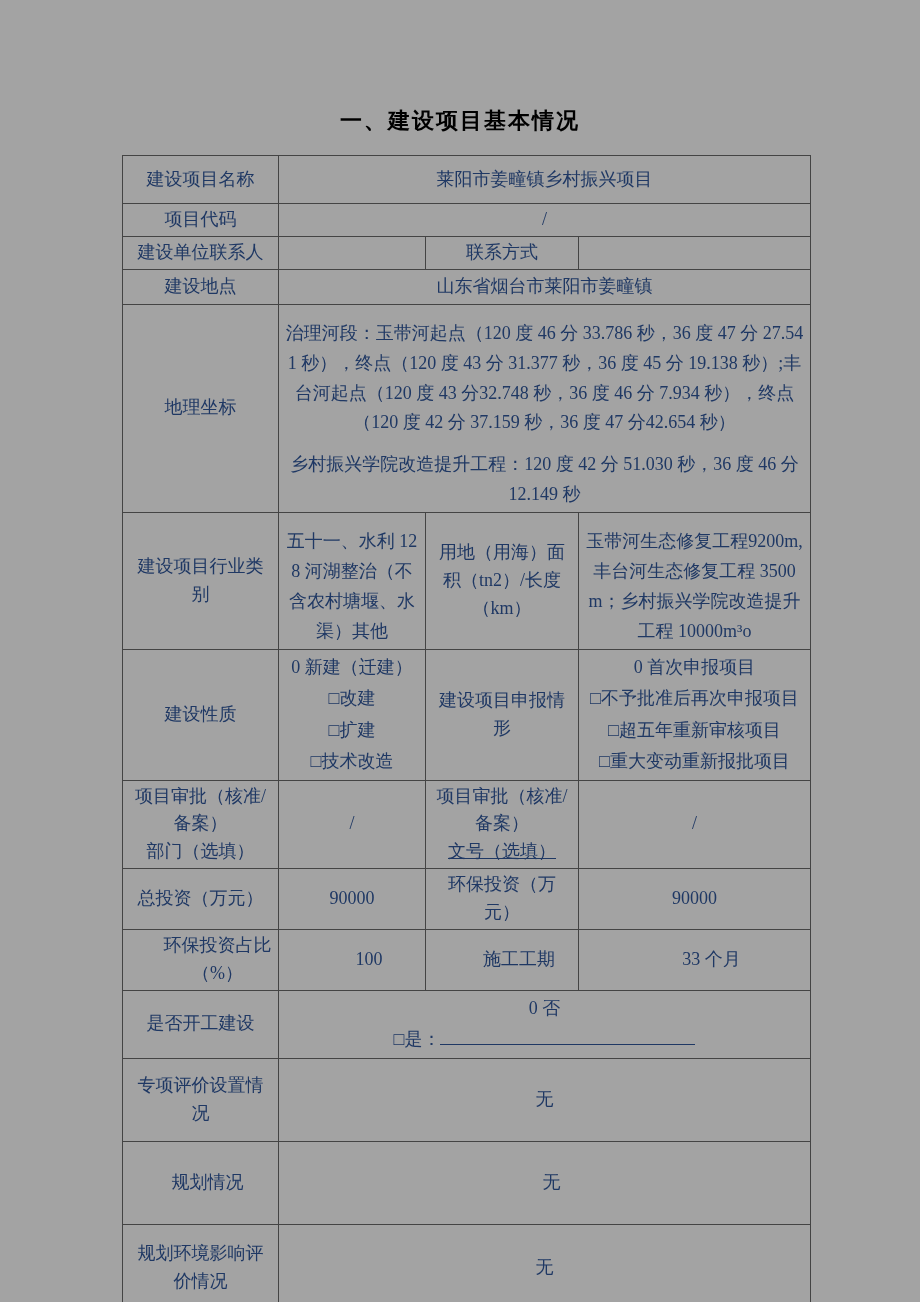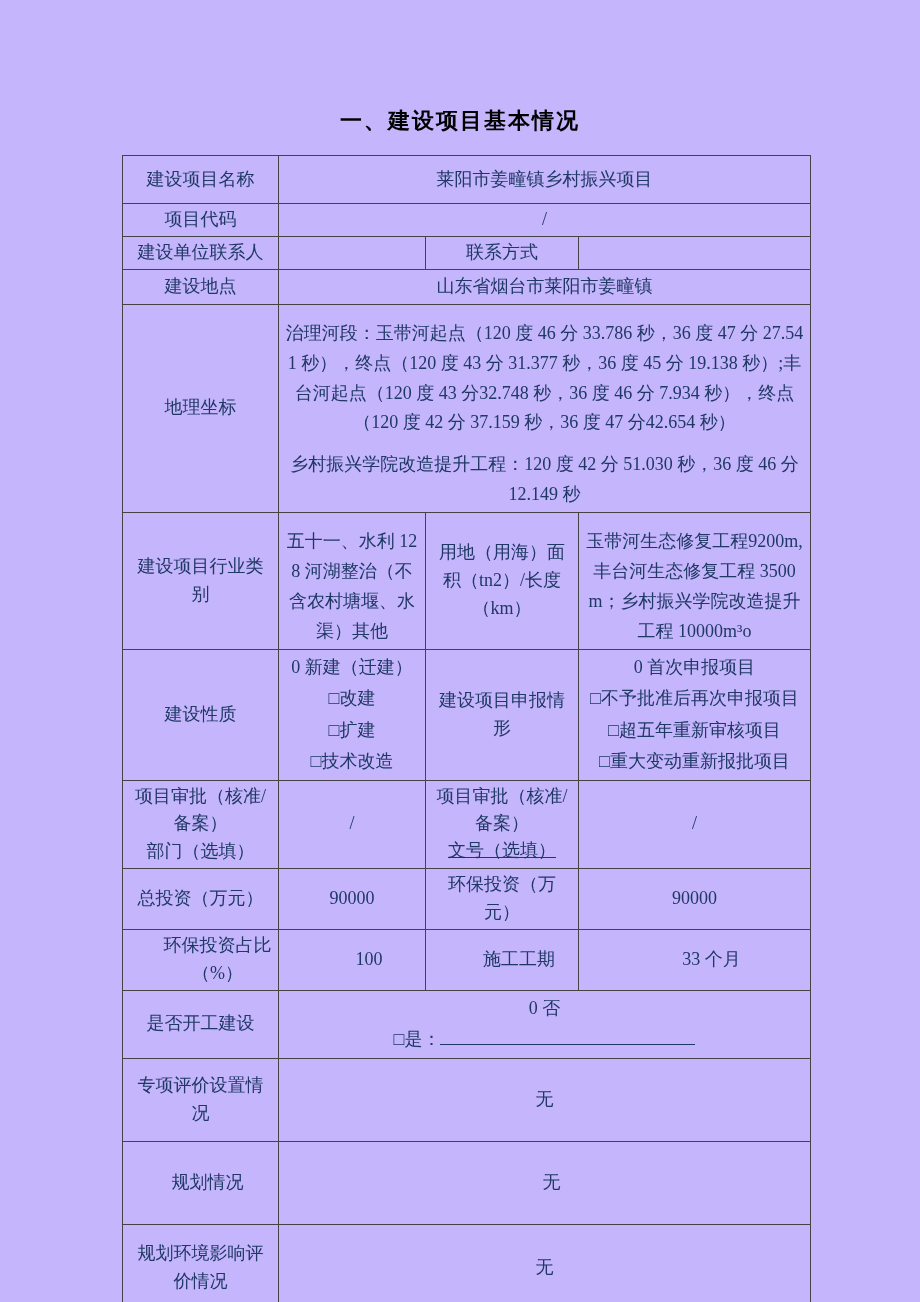--- a/index.html
+++ b/index.html
@@ -1,20 +1,20 @@
 <!DOCTYPE html>
 <html><head>
 <meta charset="utf-8">
 <style>
   html,body { margin:0; padding:0; background:#e9e9e9; }
   .page {
     position:relative;
     width:920px; height:1302px;
     margin:0 auto;
-    background:#c4b5fd;
+    background:#a3a3a3;
     font-family:"Liberation Serif", serif;
     color:#1f3864;
     overflow:hidden;
   }
   .doc-title {
     position:absolute;
     top:106px; left:0;
     width:100%;
     text-align:center;
     font-size:22px;
@@ -38,21 +38,21 @@
     vertical-align:middle;
     line-height:1.55;
     word-break:break-all;
     overflow:hidden;
   }
   td.lt { text-align:left; vertical-align:top; padding:4px 8px; }
   td.lm { text-align:left; vertical-align:middle; padding:2px 8px;margin-top:10px; }
   td.na { text-align:left; vertical-align:middle; padding-left:30px; }
   .opt { line-height:1.75; }
   .geo { line-height:1.66;margin-top:12px; }
-  .u { text-decoration:underline;font-family:Liberation Mono, monospace; }
+  .u { text-decoration:underline; }
   .fill-line {
     display:inline-block;
     width:255px;
     border-bottom:1px solid #1f3864;
     height:12px;
     vertical-align:baseline;
   }
   
   tr.r1  td { height:43px; }
   tr.r2  td { height:26px;margin-top:32px; }

